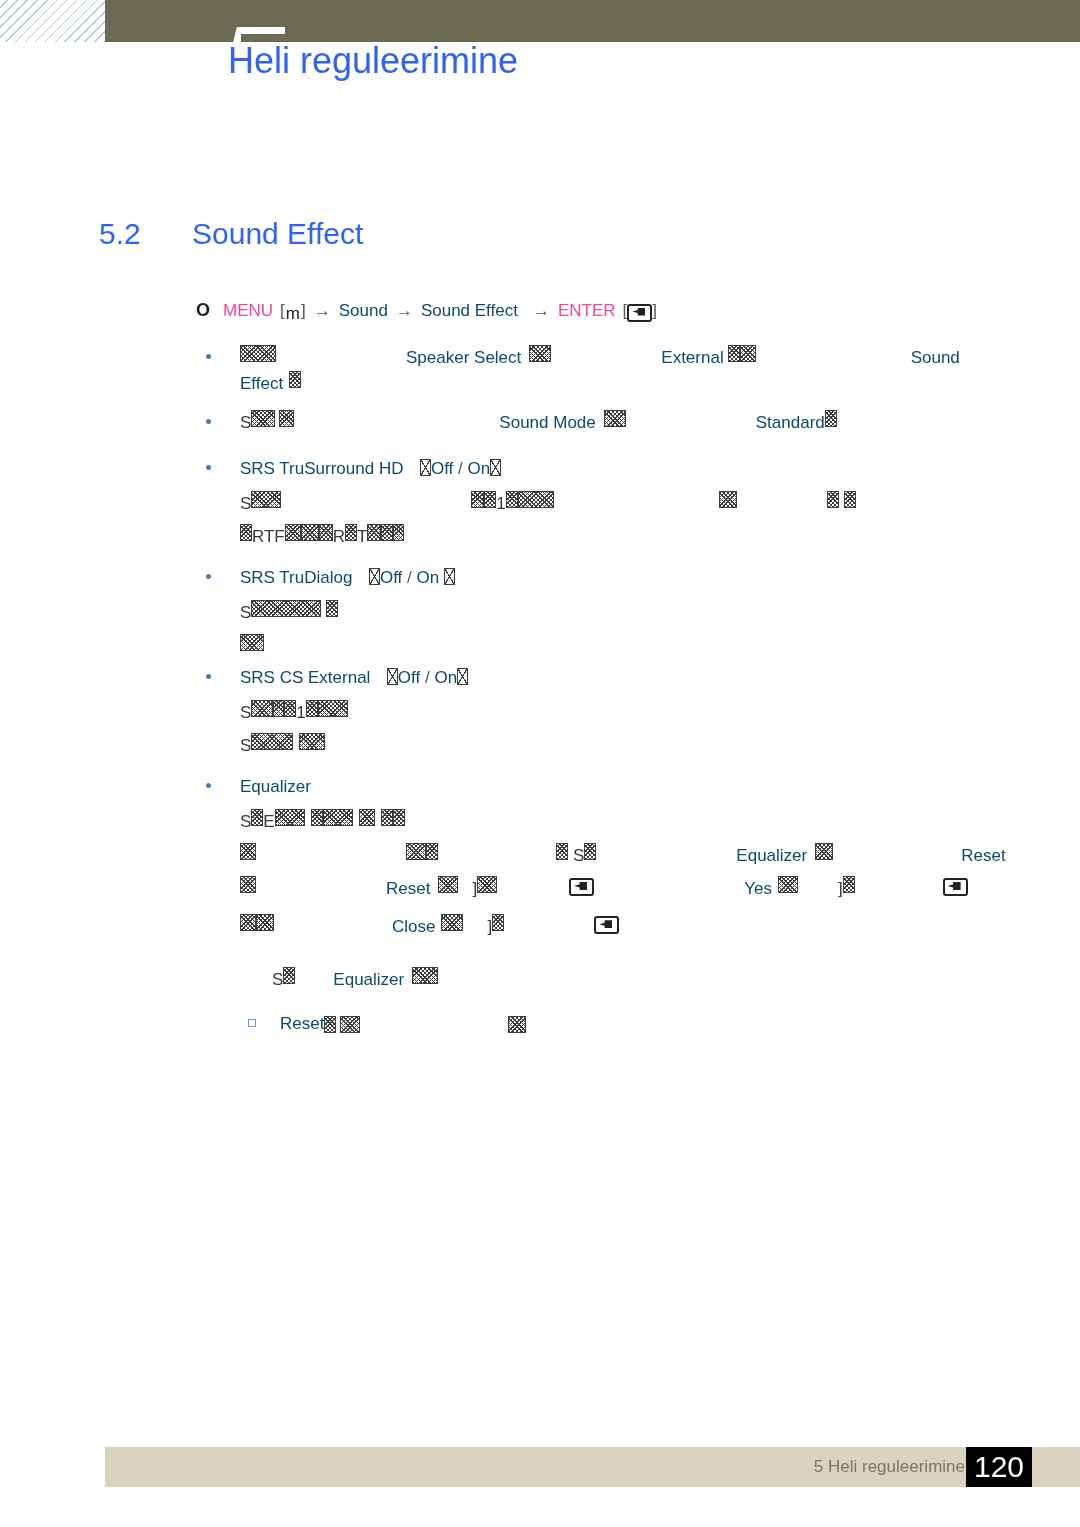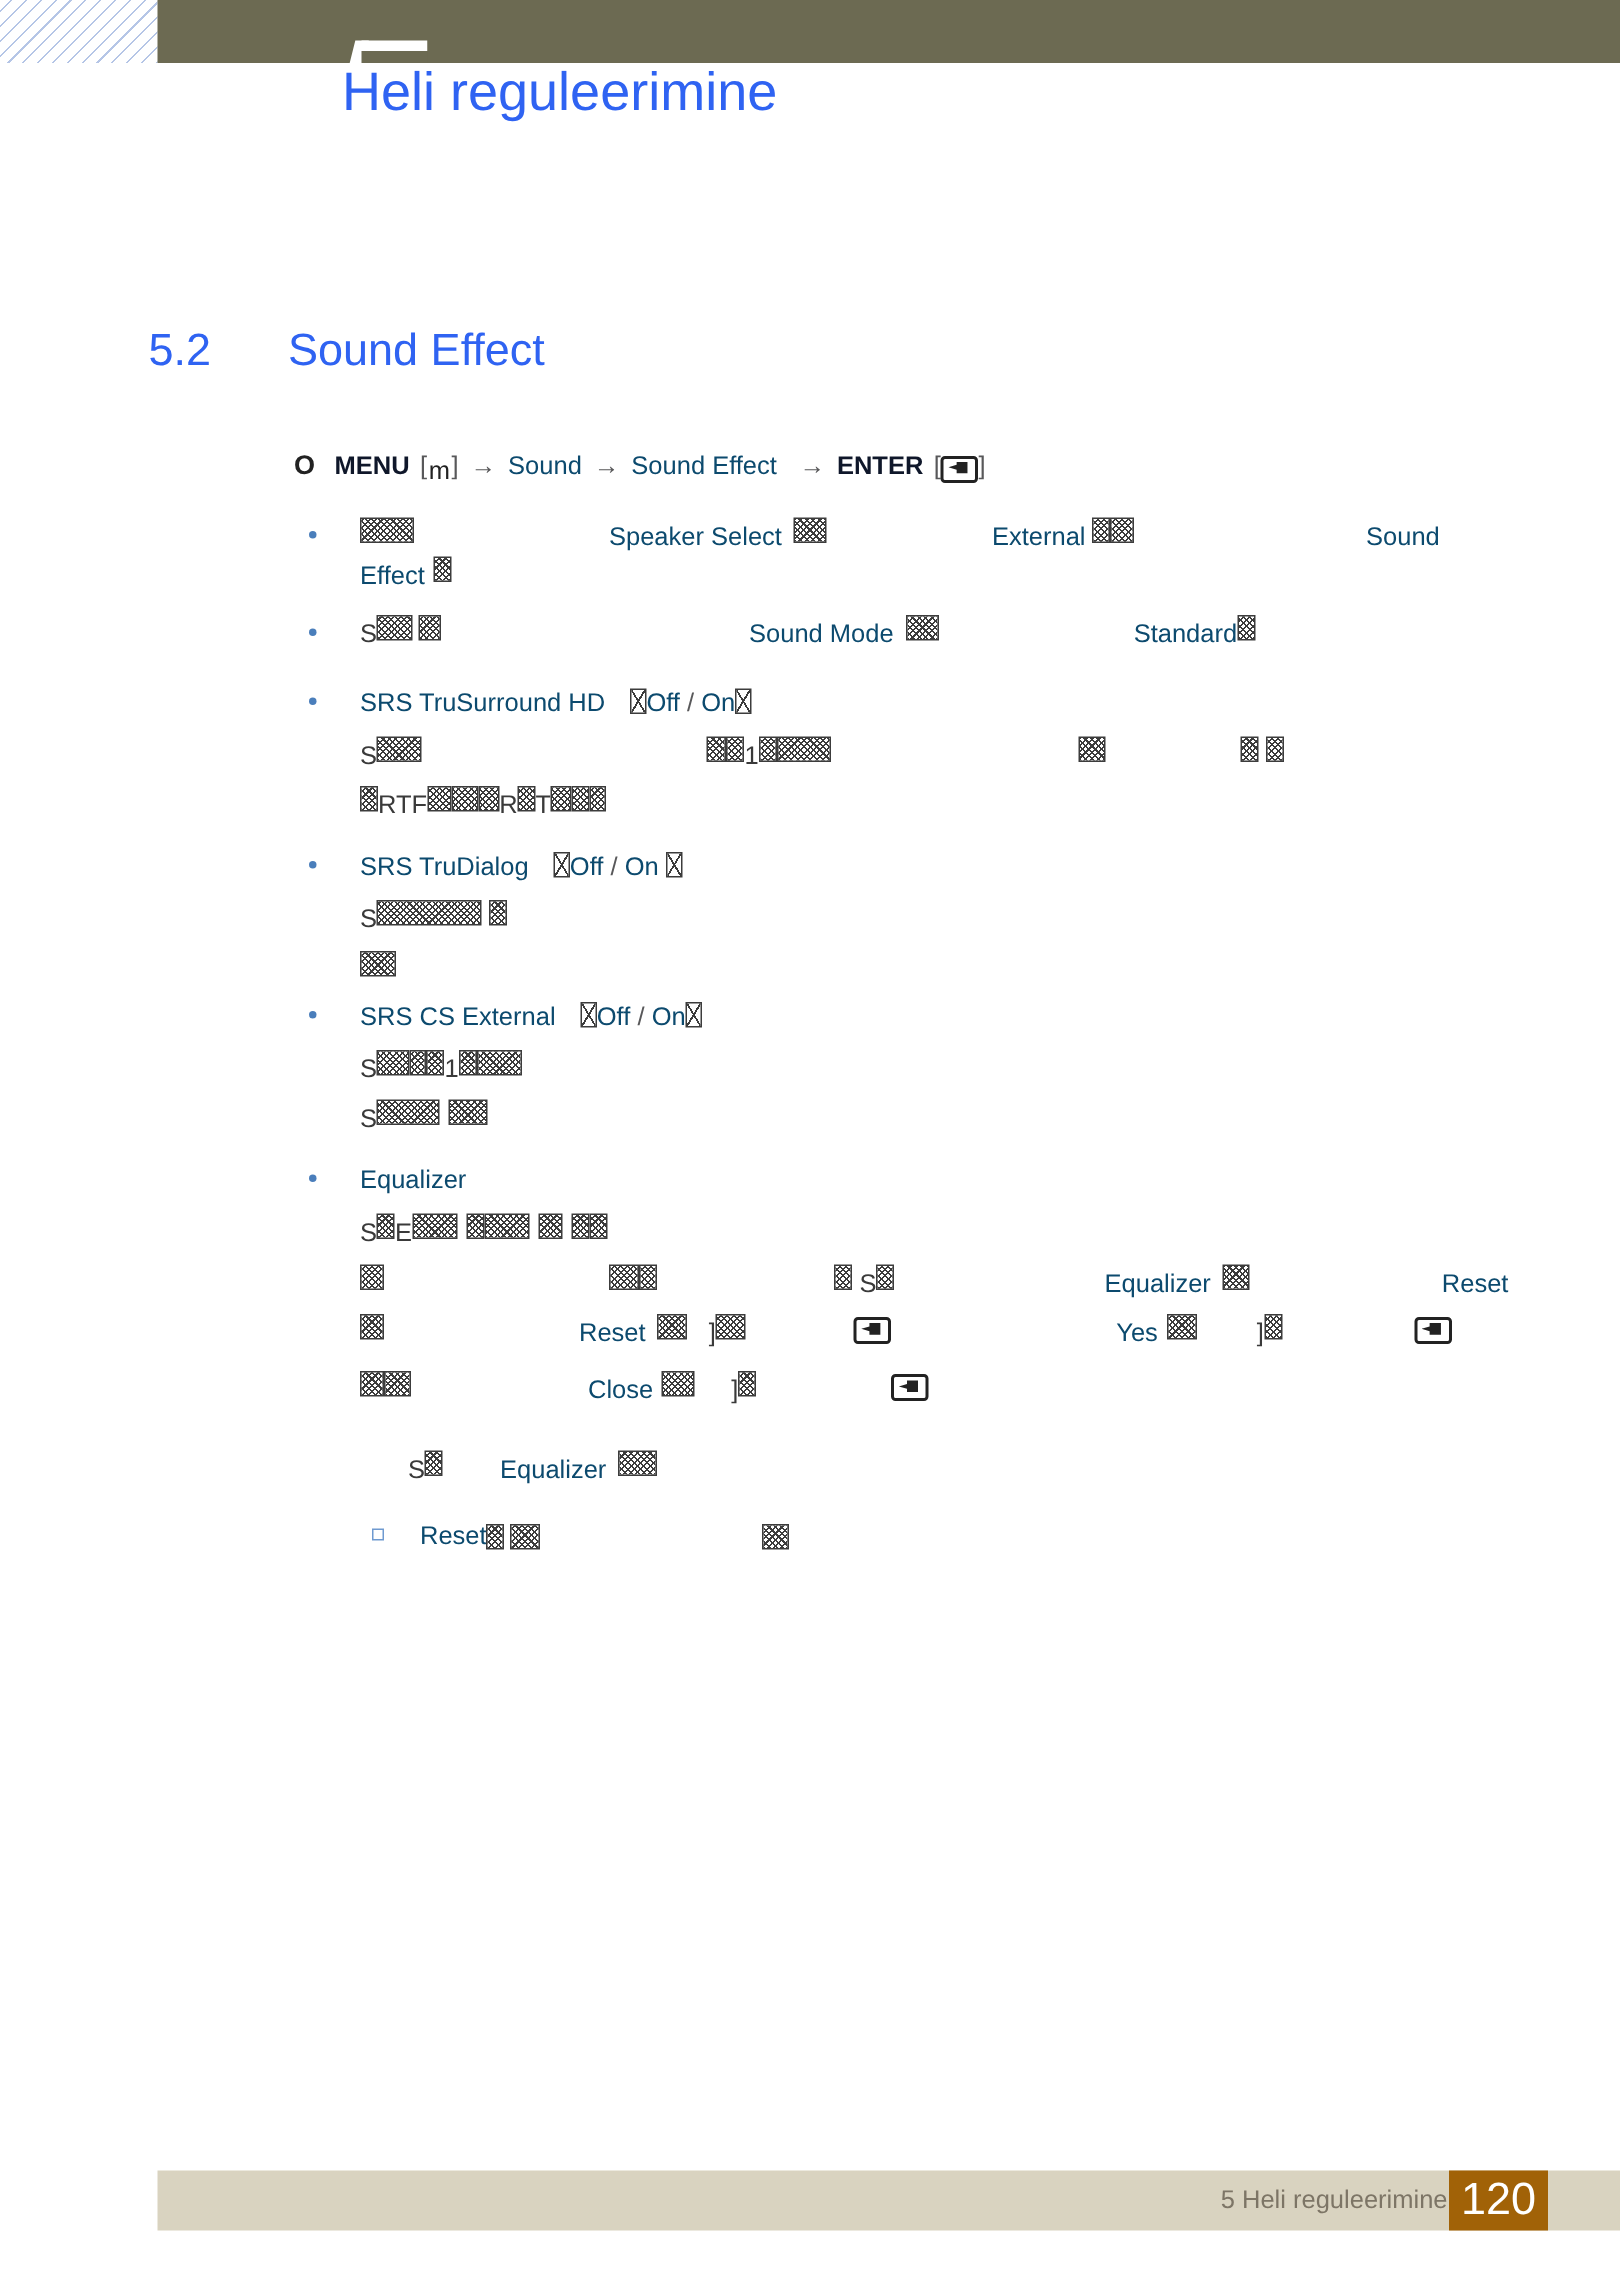--- a/index.html
+++ b/index.html
@@ -67,21 +67,21 @@
 
   
   .path{
     display:flex;align-items:center;gap:0;
     font-size:17px;white-space:nowrap;margin-bottom:14px;
   }
   .path .circ{
     font-size:18px;color:#222;margin-right:13px;font-weight:bold;
     letter-spacing:0;
   }
-  .olive{color:#0f172a;font-weight:bold;}
+  .olive{color:#ec4899;}
   .orange{color:#0c4a6e;}
   .grey{color:#58585a;}
   .sp{display:inline-block;width:7px;}
   .arrow{color:#58585a;padding:0 8px;}
 
   
   .key-m{
     display:inline-block;border:0;color:#222;font-size:17px;
     padding:0 1px;position:relative;top:3px;
   }
@@ -144,21 +144,21 @@
   .footer{
     position:absolute;left:105px;bottom:40px;right:0;height:40px;
     background:#d9d3c0;
   }
   .footer-label{
     position:absolute;right:115px;top:50%;transform:translateY(-50%);
     font-size:17px;color:#7d7566;white-space:nowrap;
   }
   .pagebox{
     position:absolute;right:48px;top:0;width:66px;height:40px;
-    background:#a16207;
+    background:#000000;
   }
   .pagenum{
     position:absolute;left:0;top:50%;transform:translateY(-50%);
     width:66px;text-align:center;color:#ffffff;font-size:30px;
   }
 </style>
 </head>
 <body>
 
 <div class="hatch"></div>

